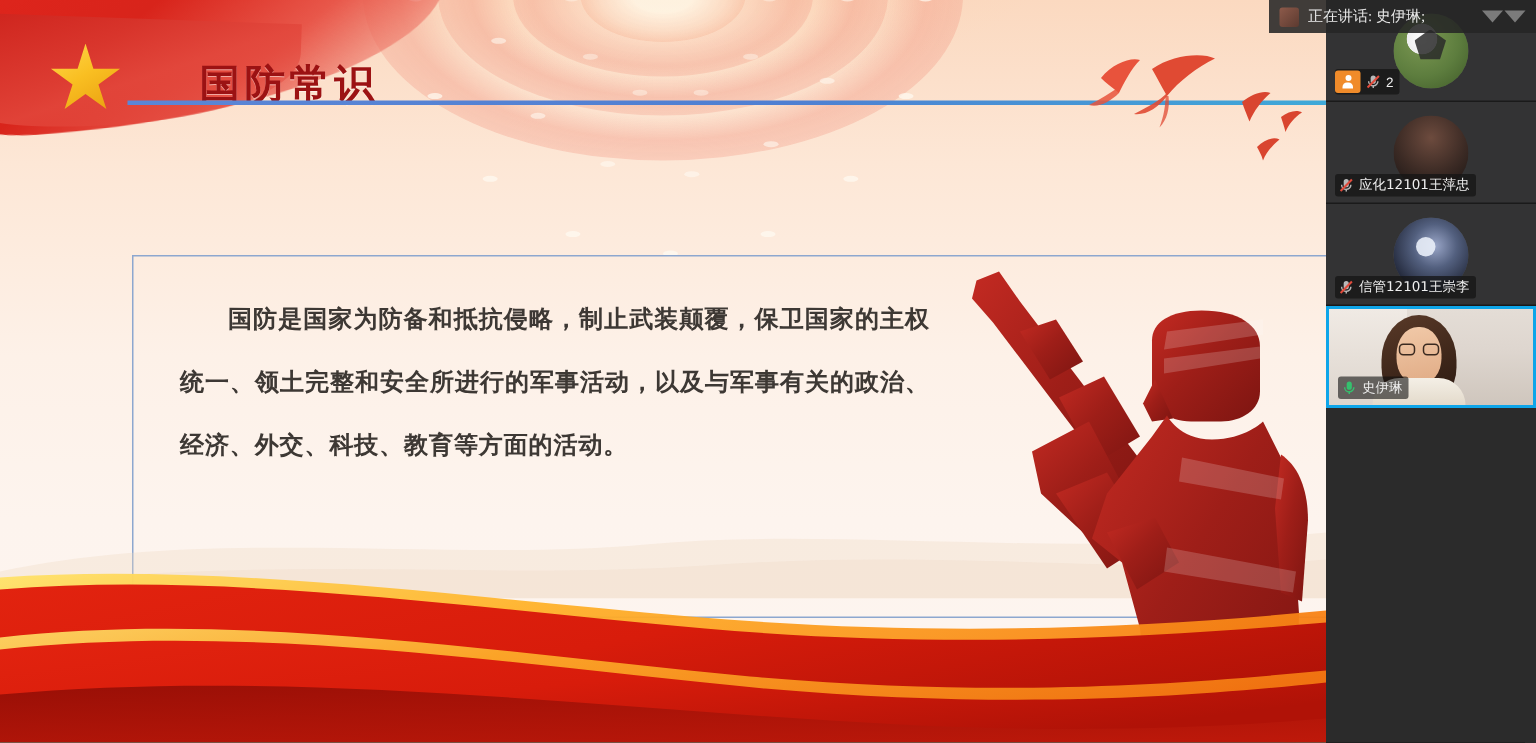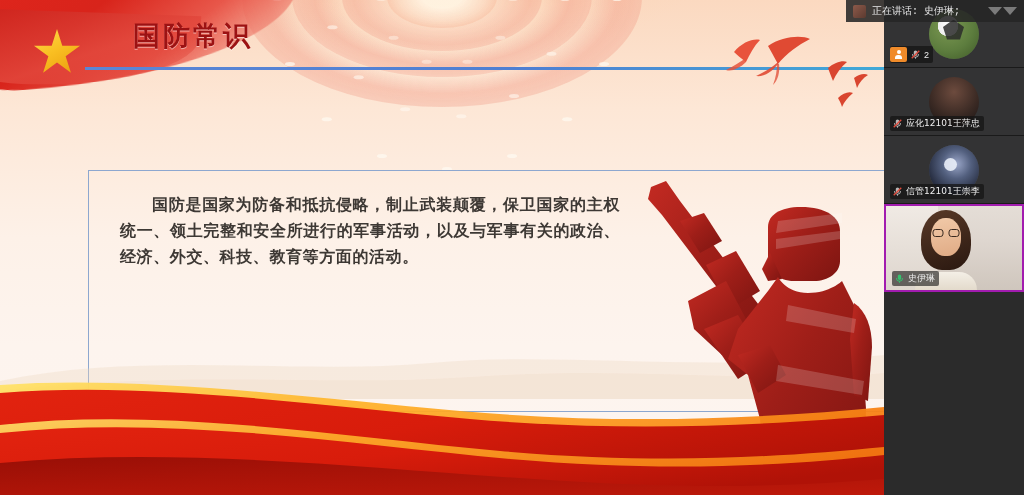--- a/index.html
+++ b/index.html
@@ -40,36 +40,36 @@
            background:linear-gradient(160deg,#c9201a 0%,#e2473c 55%,rgba(240,150,135,0) 100%);
            border-radius:0 0 85% 30%; transform:rotate(2deg); opacity:.85; }
 
   
   .star { position:absolute; left:33px; top:29px; width:48px; height:48px;
           background:linear-gradient(150deg,#ffd84d 0%,#f9bf22 45%,#e79a0c 100%);
           clip-path:polygon(50% 0%,61% 35%,98% 35%,68% 57%,79% 91%,50% 70%,21% 91%,32% 57%,2% 35%,39% 35%);
           filter:drop-shadow(0 1px 2px rgba(150,80,0,.35)); }
 
   
-  .slide-title { position:absolute; left:133px; top:18px;
+  .slide-title { position:absolute; left:133px; top:38px;
                  font-family:Liberation Mono, monospace;
                  font-size:27px; font-weight:700; color:#9c1213; letter-spacing:3px;
                  text-shadow:0 1px 0 rgba(255,255,255,.5); }
 
   
   .rule { position:absolute; left:85px; top:67px; width:799px; height:3px;
           background:linear-gradient(90deg,#5b86d6 0%,#4f7fd2 55%,#3fa9d8 100%); }
 
   
   .frame { position:absolute; left:88px; top:170px; width:796px; height:242px;
            border:1px solid #8da7cf; border-right:none; }
   .body-text { position:absolute; left:120px; top:192px; width:500px;
                font-family:"DejaVu Sans","Liberation Sans",sans-serif;
                font-size:16px; font-weight:600; color:#3d3834;
-               line-height:26px; letter-spacing:.6px; text-indent:32px;
+               line-height:42px; letter-spacing:.6px; text-indent:32px;
                text-align:justify; }
 
   
   .doves { position:absolute; left:716px; top:36px; width:168px; height:80px; }
   .doves svg { width:100%; height:100%; display:block; }
 
   
   .soldier { position:absolute; right:-2px; bottom:0; width:268px; height:326px; }
   .soldier svg { width:100%; height:100%; display:block; }
 
@@ -83,21 +83,21 @@
 
   
   #rail { position:relative; width:140px; height:495px; background:#2b2b2b; }
 
   .speaking-bar { position:absolute; left:-38px; top:0; width:178px; height:22px;
                   background:rgba(38,38,38,.88); display:flex; align-items:center;
                   gap:6px; padding:0 7px; z-index:6; }
   .speaking-bar .mini-ava { width:13px; height:13px; border-radius:2px;
                             background:linear-gradient(135deg,#8d5a4a,#5c3a30); flex:none; }
   .speaking-bar .sp-text { font-size:10px; color:#e9e9e9; white-space:nowrap;
-                           font-family:Liberation Mono, monospace; }
+                           font-family:Liberation Serif, serif; }
   .speaking-bar .chev { margin-left:auto; display:flex; gap:1px; opacity:.5; }
   .speaking-bar .chev span { display:block; width:0;height:0;
         border-left:7px solid transparent;border-right:7px solid transparent;
         border-top:8px solid #cfcfcf; }
 
   .tile { position:relative; width:140px; height:68px; background:#333334;
           border-bottom:1px solid #1a1a1a; overflow:hidden; }
   .tile .ava { position:absolute; left:50%; top:50%; transform:translate(-50%,-50%);
                width:50px; height:50px; border-radius:50%; overflow:hidden;
                background:#4b4b4b; }
@@ -111,21 +111,21 @@
              font-family:"DejaVu Sans","Liberation Sans",sans-serif; }
 
   .tag.hand { background:rgba(20,20,20,.74); padding-left:0; }
   .hand-badge { width:17px; height:15px; background:#f08b2a; border-radius:2px;
                 display:flex; align-items:center; justify-content:center; flex:none; }
   .hand-badge .person { width:7px; height:9px; position:relative; }
   .hand-badge .person:before{content:"";position:absolute;left:1.5px;top:0;width:4px;height:4px;border-radius:50%;background:#fff;}
   .hand-badge .person:after{content:"";position:absolute;left:0;top:4.5px;width:7px;height:4.5px;border-radius:3px 3px 0 0;background:#fff;}
   .cnt { font-size:9px; color:#efefef; }
 
-  .tile.active { border:2px solid #a21caf; height:88px; }
+  .tile.active { border:2px solid #0ea5e9; height:68px; }
   .tile.active .tag { background:rgba(15,15,15,.6); }
   .mic-on  { fill:#35c06e; }
   .mic-off { fill:#b8b8b8; }
   .mic-off-slash { stroke:#e04b3c; stroke-width:2; }
 
   
   .ava-ball  { background:radial-gradient(circle at 38% 34%, #ffffff 0%, #efefef 22%, #6f8d4a 23%, #5d7d3e 55%, #3f5a28 100%); position:relative; }
   .ava-ball:after{content:"";position:absolute;left:28%;top:22%;width:42%;height:42%;background:#2a2a2a;clip-path:polygon(50% 0%,100% 36%,81% 95%,19% 95%,0% 36%);opacity:.85;}
   .ava-doraemon { background:linear-gradient(135deg,#cdbfa5 0%,#e6dcc6 40%,#cfc2aa 100%); position:relative; }
   .ava-doraemon:after{content:"";position:absolute;right:6%;top:14%;width:54%;height:74%;border-radius:50%;background:linear-gradient(160deg,#4aa8dd 0%,#2f86c4 60%,#1f6ca5 100%);}

